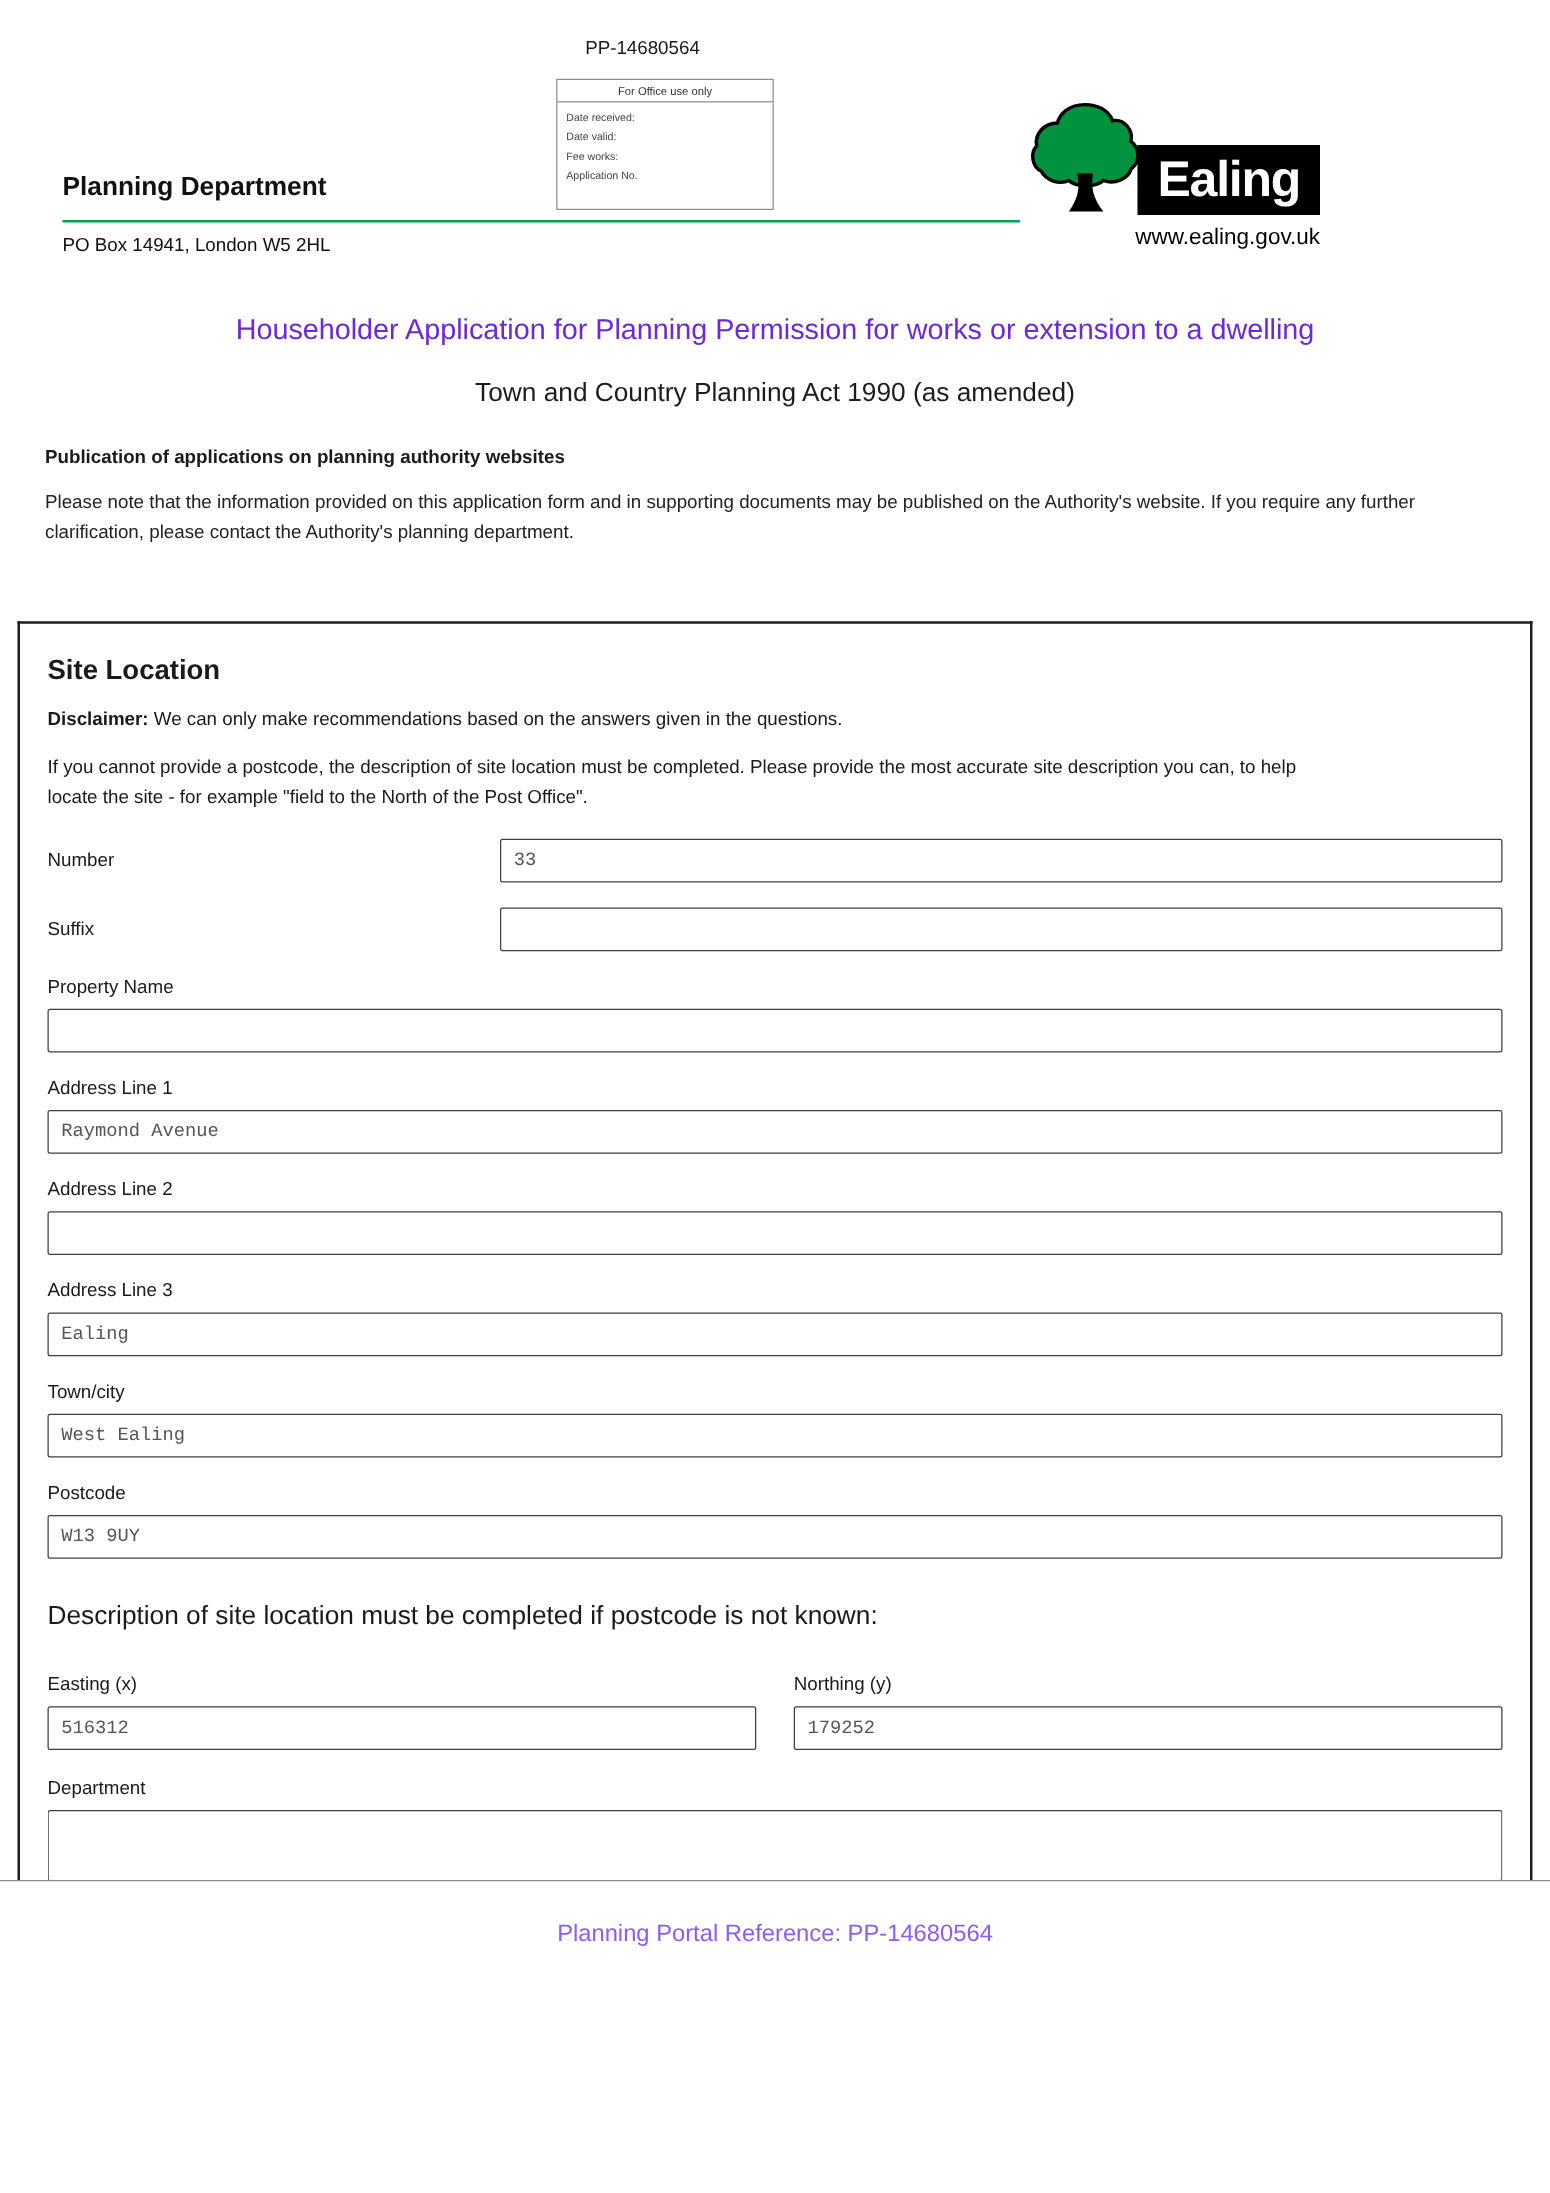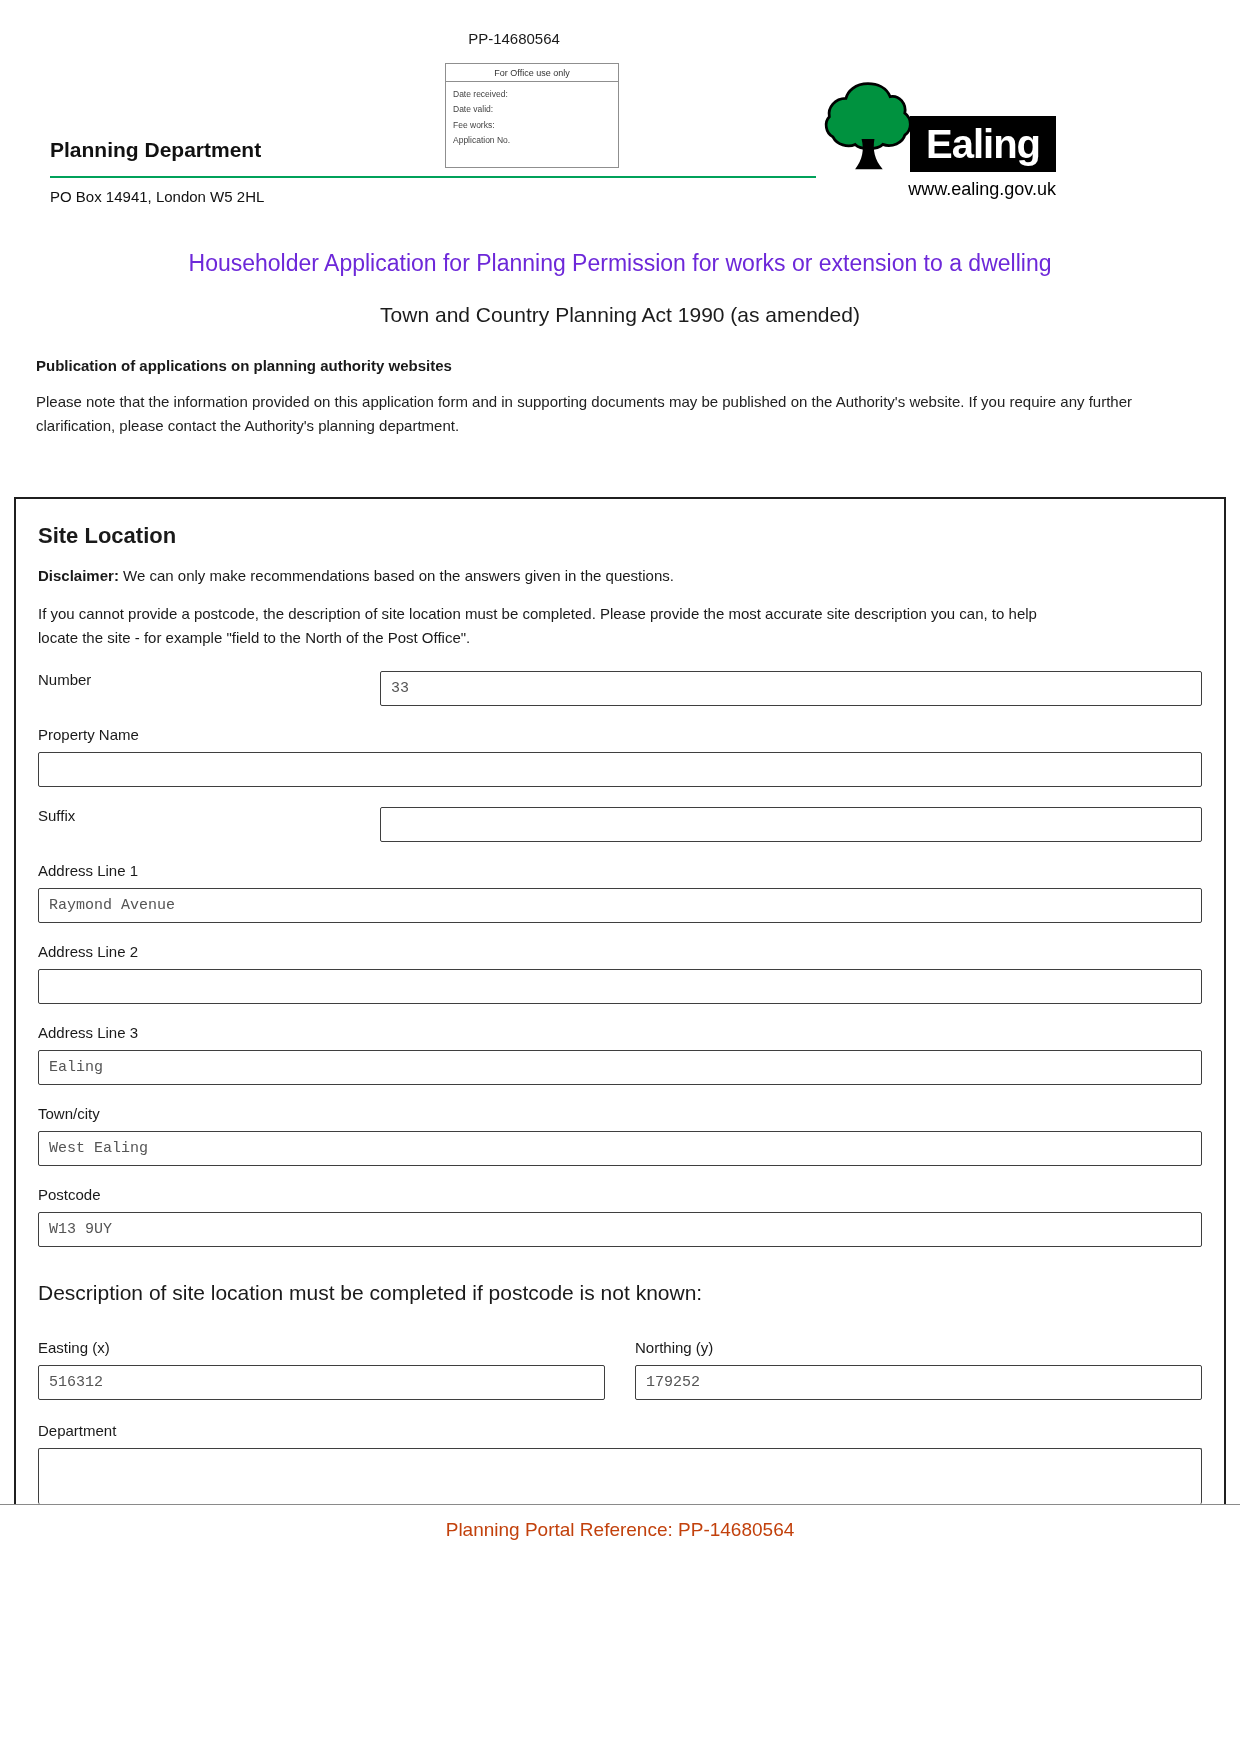--- a/index.html
+++ b/index.html
@@ -44,42 +44,42 @@
   .pub-text{margin:16px 36px 0;font-size:15px;line-height:1.62;color:#222;max-width:1110px;}
 
   
   .site-box{margin:58px 14px 0;border:2px solid #1f1f1f;border-bottom:none;
     padding:16px 22px 0;}
   .section-heading{font-size:22px;font-weight:bold;margin:8px 0 0;}
   .disclaimer{font-size:15px;margin:18px 0 0;color:#1a1a1a;}
   .intro{font-size:15px;line-height:1.65;margin:18px 0 0;max-width:1035px;color:#1a1a1a;}
 
   .row{margin-top:20px;}
-  .row.inline{display:flex;}
+  .row.inline{display:flex;align-items:center;gap:20px;}
   .row.inline label{width:342px;flex-shrink:0;font-size:15px;}
   .row.block label{display:block;font-size:15px;margin-bottom:9px;}
   input.text,textarea.text{
     border:1px solid #3f3f3f;border-radius:2px;background:#fff;
     font-family:Liberation Mono, monospace;font-size:15px;color:#555;
     padding:0 10px;height:35px;outline:none;}
   .row.inline input{flex:1;}
   .row.block input{width:100%;}
 
   .desc-heading{font-size:21px;font-weight:400;margin:34px 0 0;color:#1a1a1a;}
   .coord-row{display:flex;gap:30px;margin-top:34px;}
   .coord{flex:1;}
   .coord label{display:block;font-size:15px;margin-bottom:9px;}
   .coord input{width:100%;}
   .desc-block{margin-top:22px;}
   textarea.desc{width:100%;height:56px;resize:none;display:block;padding:7px 10px;
     border-bottom:none;}
 
   
   .page-break{border:none;border-top:1px solid #8a8a8a;margin:0;width:1240px;}
-  .footer-ref{text-align:center;font-size:19px;margin-top:14px;color:#c2410c;}
+  .footer-ref{text-align:center;font-size:19px;margin-top:32px;color:#8b5cf6;}
 </style>
 </head>
 <body>
 
 <div class="page">
 
   <div class="page-header">
     <div class="top-ref">PP-14680564</div>
 
     <div class="office-box">
@@ -122,27 +122,27 @@
       <span>We can only make recommendations based on the answers given in the questions.</span>
     </p>
 
     <p class="intro">If you cannot provide a postcode, the description of site location must be completed. Please provide the most accurate site description you can, to help locate the site - for example "field to the North of the Post Office".</p>
 
     <div class="row inline">
       <label>Number</label>
       <input class="text" type="text" value="33" style="">
     </div>
 
-    <div class="row block">
-      <label>Property Name</label>
+    <div class="row inline">
+      <label>Suffix</label>
       <input class="text" type="text" value="" style="">
     </div>
 
-    <div class="row inline">
-      <label>Suffix</label>
+    <div class="row block">
+      <label>Property Name</label>
       <input class="text" type="text" value="" style="">
     </div>
 
     <div class="row block">
       <label>Address Line 1</label>
       <input class="text" type="text" value="Raymond Avenue" style="">
     </div>
 
     <div class="row block">
       <label>Address Line 2</label>

